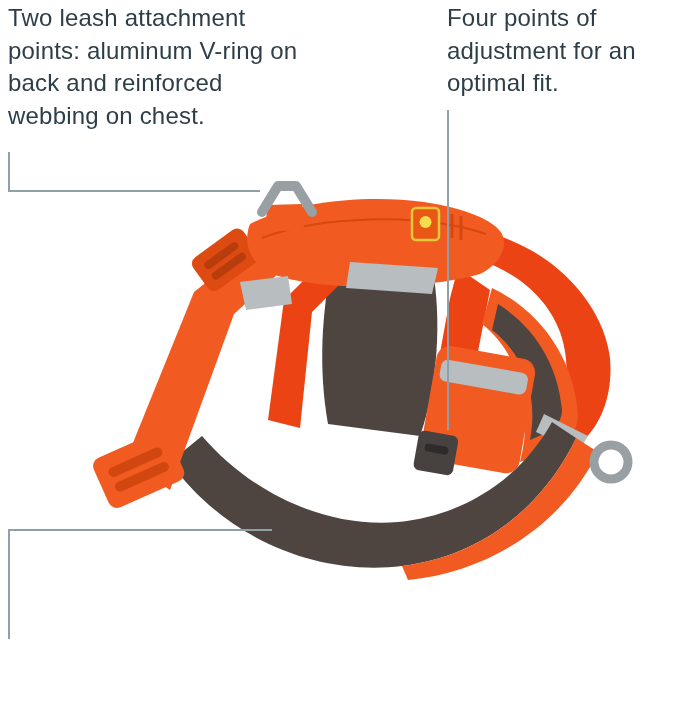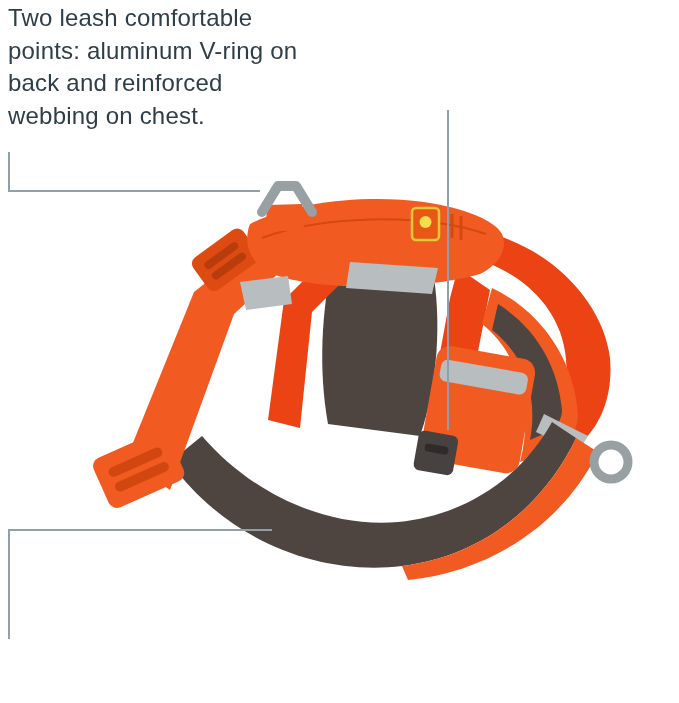--- a/index.html
+++ b/index.html
@@ -103,16 +103,17 @@
       <path fill="none" stroke="#D4490F" stroke-width="3" d="M452 214 L452 238 M461 216 L461 240"></path>
     </g>
   </svg>
 
   <div class="leader v" id="line-leash-v"></div>
   <div class="leader h" id="line-leash-h"></div>
   <div class="leader v" id="line-adjust-v"></div>
   <div class="leader h" id="line-foam-h"></div>
   <div class="leader v" id="line-foam-v"></div>
 
-  <div class="annotation" id="ann-leash">Two leash comfortable points: aluminum V-ring on back and reinforced webbing on chest.</div>
+  <div class="annotation" id="ann-leash">Two leash attachment points: aluminum V-ring on back and reinforced webbing on chest.</div>
 
+  <div class="annotation" id="ann-adjust">Four points of adjustment for an optimal fit.</div>
 
 </div>
 
 </body></html>

